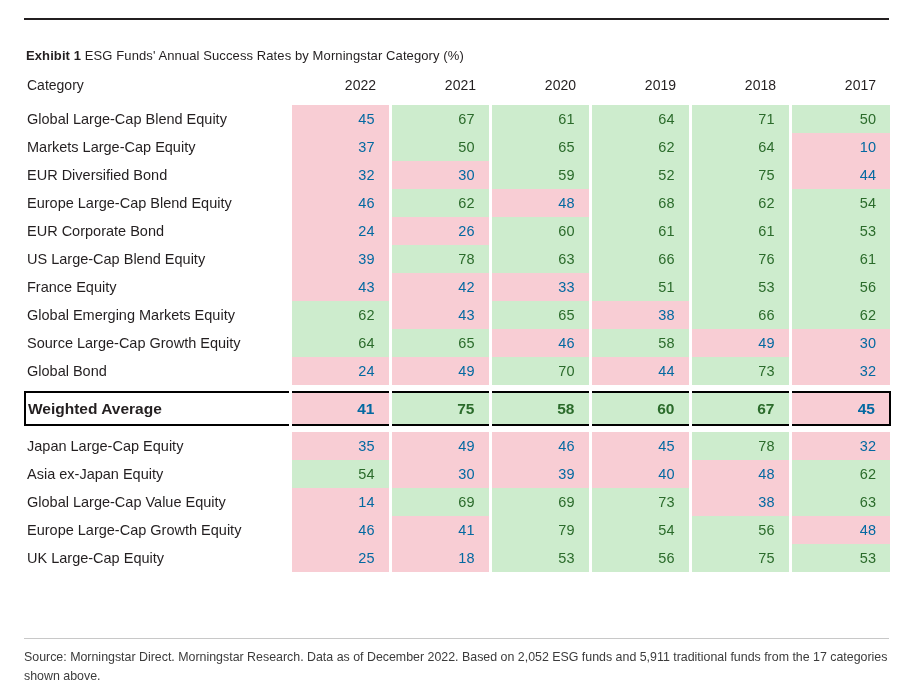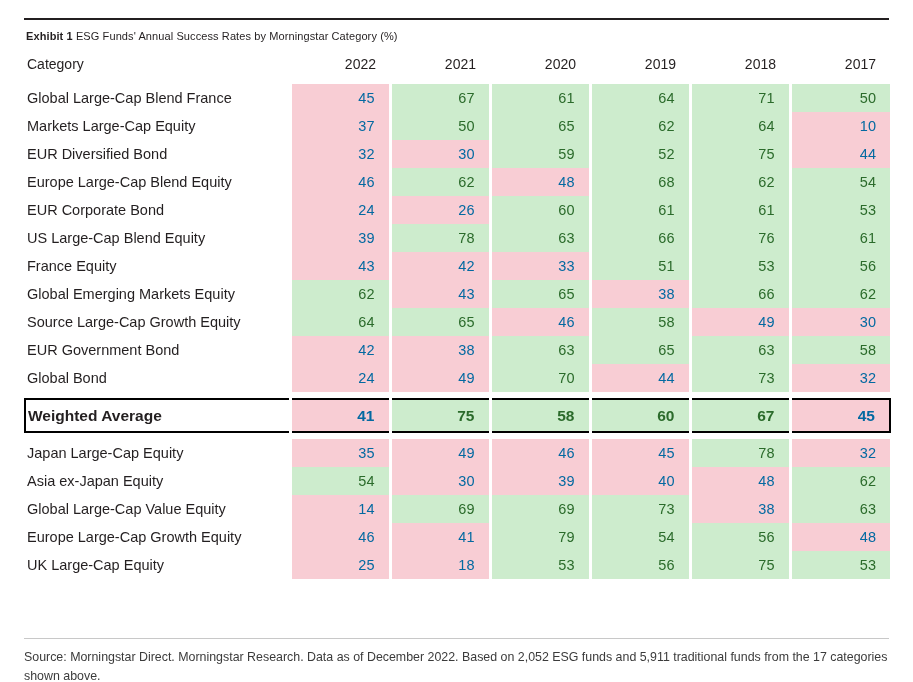--- a/index.html
+++ b/index.html
@@ -19,22 +19,22 @@
     width: 913px;
     height: 682px;
     box-sizing: border-box;
     padding: 0 24px;
   }
   .rule-top {
     border-top: 2px solid #231f20;
     margin: 18px 0 0 0;
   }
   .exhibit-title {
-    font-size: 11px;
-    padding: 10px 0 14px 2px;
+    font-size: 13px;
+    padding: 28px 0 14px 2px;
     letter-spacing: 0.1px;
     white-space: nowrap;
   }
   .exhibit-title .label {
     font-weight: bold;
   }
   table.esg {
     border-collapse: collapse;
     width: 865px;
     table-layout: fixed;
@@ -131,21 +131,21 @@
         <th class="yr-h">2022</th>
         <th class="yr-h">2021</th>
         <th class="yr-h">2020</th>
         <th class="yr-h">2019</th>
         <th class="yr-h">2018</th>
         <th class="yr-h">2017</th>
       </tr>
     </thead>
     <tbody id="tbody-main">
         <tr>
-          <td class="cat">Global Large-Cap Blend France</td>
+          <td class="cat">Global Large-Cap Blend Equity</td>
           <td class="val red">45</td>
           <td class="val green">67</td>
           <td class="val green">61</td>
           <td class="val green">64</td>
           <td class="val green">71</td>
           <td class="val green last">50</td>
         </tr>
         <tr>
           <td class="cat">Markets Large-Cap Equity</td>
           <td class="val red">37</td>
@@ -210,29 +210,20 @@
           <td class="val green last">62</td>
         </tr>
         <tr>
           <td class="cat">Source Large-Cap Growth Equity</td>
           <td class="val green">64</td>
           <td class="val green">65</td>
           <td class="val red">46</td>
           <td class="val green">58</td>
           <td class="val red">49</td>
           <td class="val red last">30</td>
-        </tr>
-        <tr>
-          <td class="cat">EUR Government Bond</td>
-          <td class="val red">42</td>
-          <td class="val red">38</td>
-          <td class="val green">63</td>
-          <td class="val green">65</td>
-          <td class="val green">63</td>
-          <td class="val green last">58</td>
         </tr>
         <tr>
           <td class="cat">Global Bond</td>
           <td class="val red">24</td>
           <td class="val red">49</td>
           <td class="val green">70</td>
           <td class="val red">44</td>
           <td class="val green">73</td>
           <td class="val red last">32</td>
         </tr>

